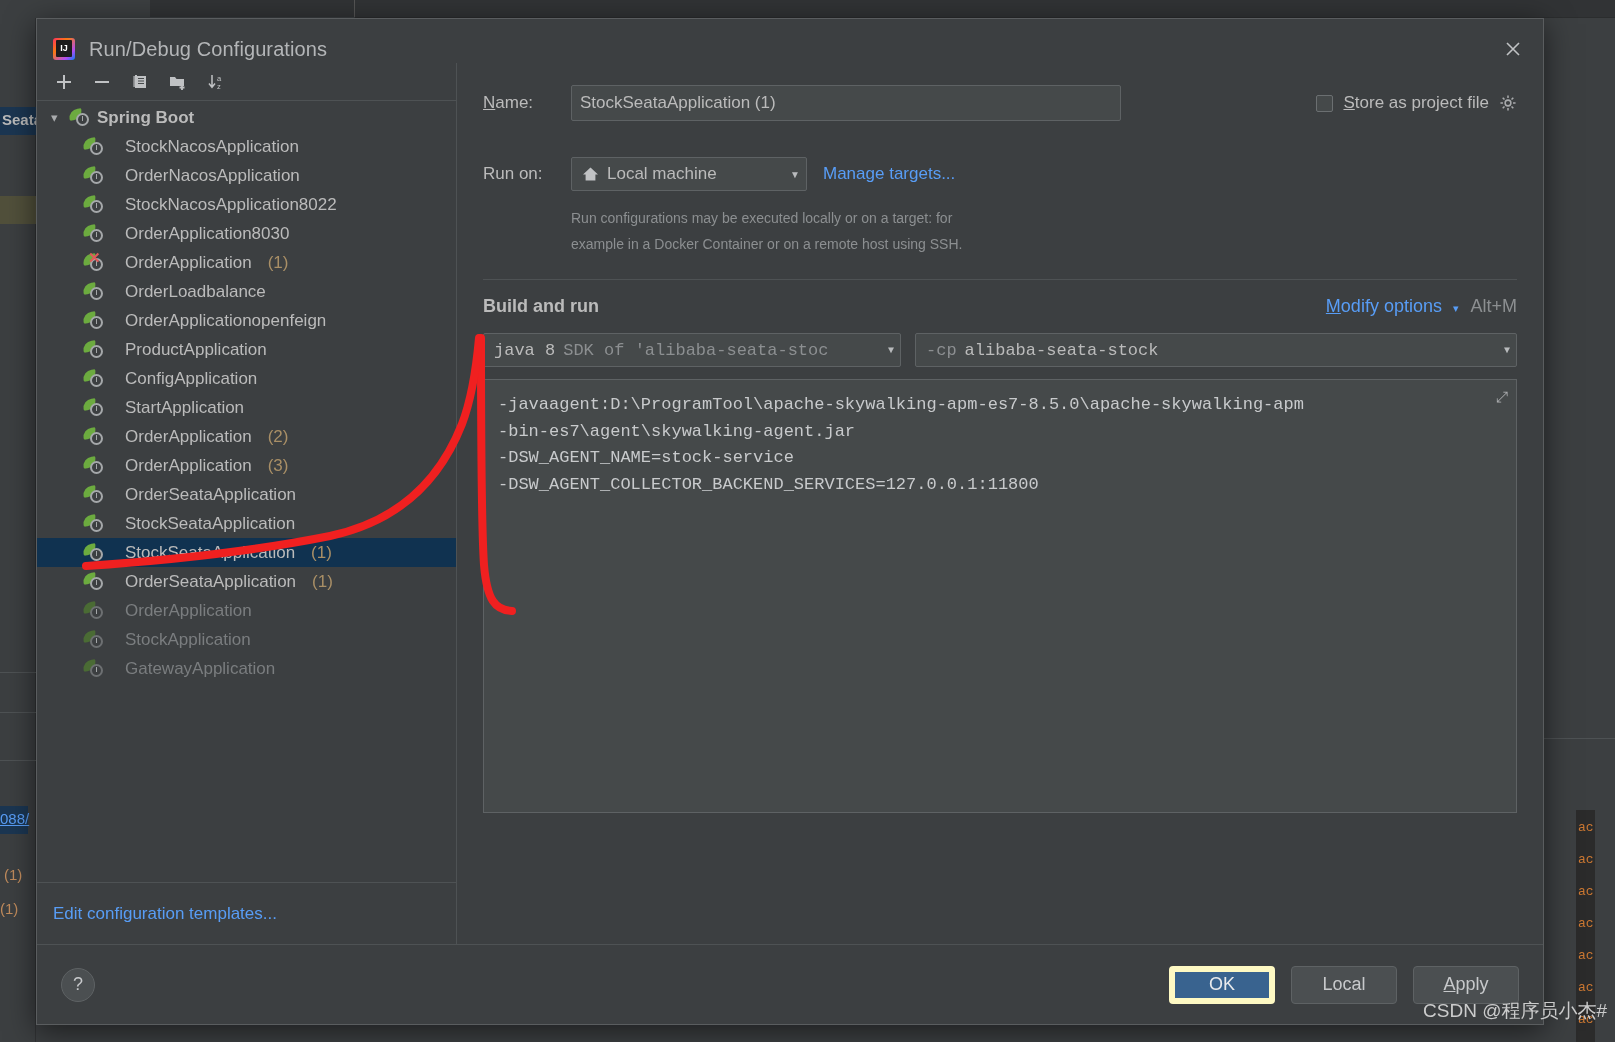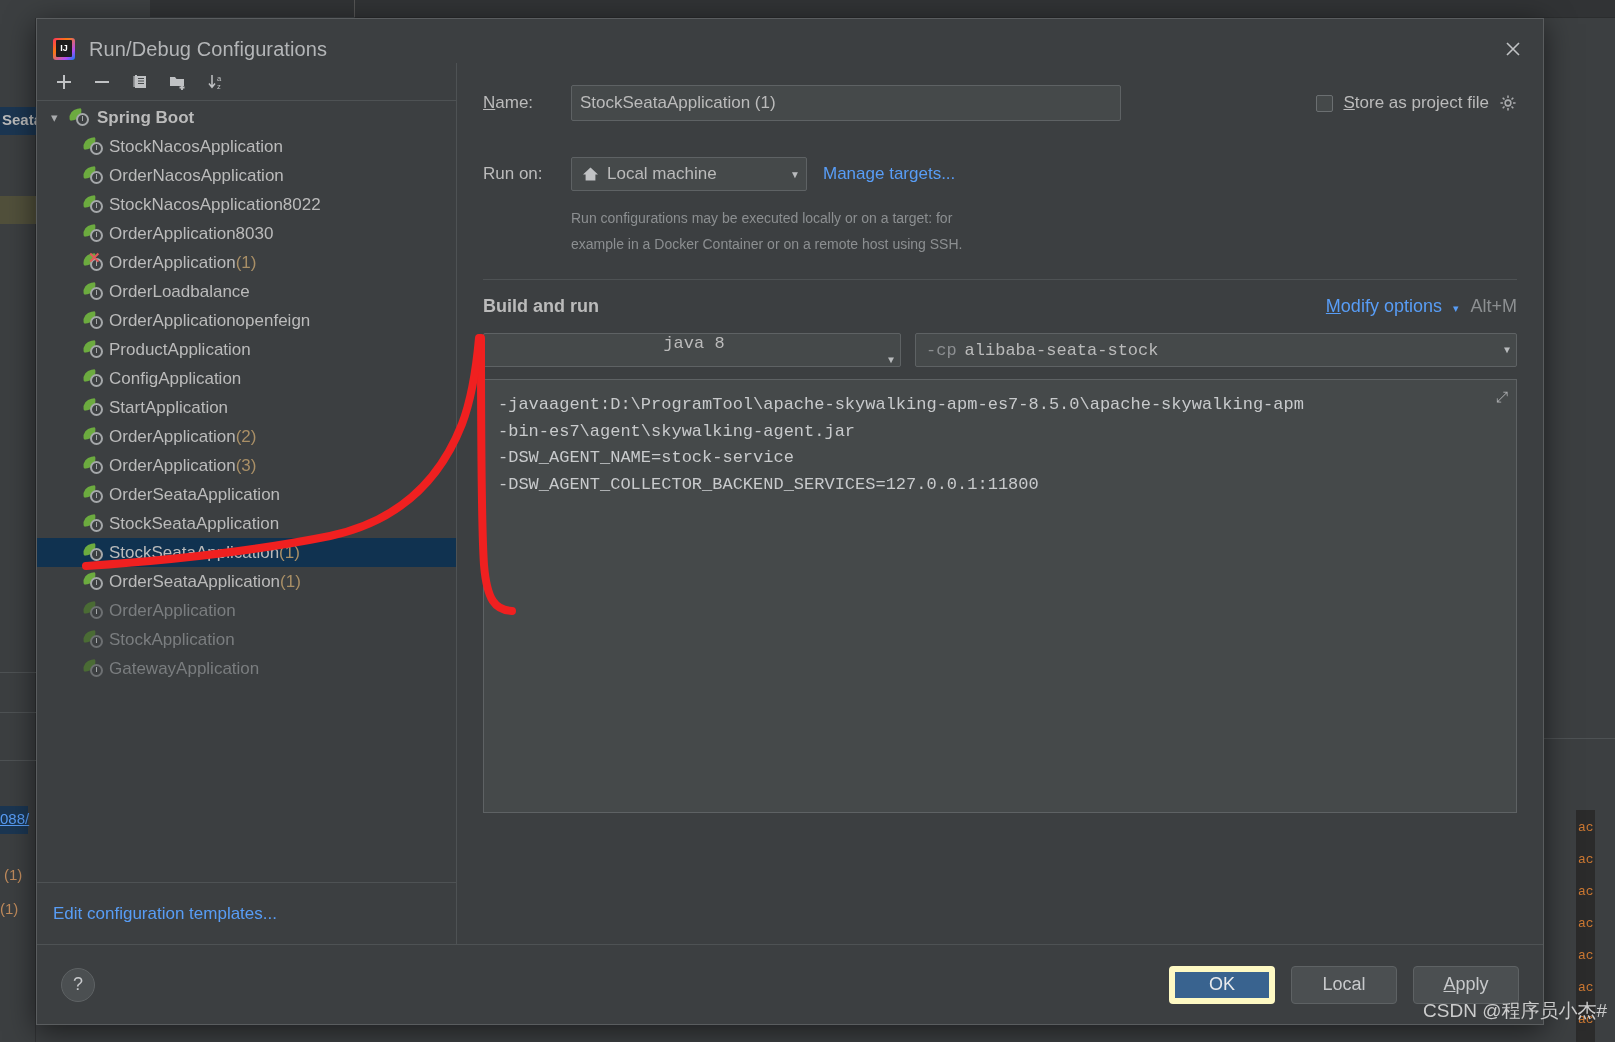--- a/index.html
+++ b/index.html
@@ -63,21 +63,21 @@
   
   .sidebar { width: 420px; flex:0 0 auto; display:flex; flex-direction:column;
              border-right:1px solid #4e5254; }
   .sb-toolbar { height:38px; display:flex; align-items:center; padding-left:10px; gap:4px;
                 border-bottom:1px solid #4e5254; }
   .tb-btn { width:34px; height:30px; display:flex; align-items:center; justify-content:center; cursor:pointer; }
   .sb-list { flex:1 1 auto; overflow:hidden; padding-top:2px; }
   .sb-group { display:flex; align-items:center; height:29px; padding-left:14px; }
   .chev { width:18px; color:#a9abad; font-size:13px; }
   .sb-group .lbl { font-size:17px; font-weight:bold; color:#bbbbbb; margin-left:2px;}
-  .sb-item { display:flex; align-items:center; height:29px; padding-left:46px; cursor:pointer; }
+  .sb-item { display:flex; align-items:center; height:29px; padding-left:46px; cursor:pointer;gap:16px; }
   .sb-item.selected { background:#103250; }
   .sb-item .lbl { font-size:17px; color:#bbbbbb; white-space:nowrap;}
   .sb-item.temp .lbl { color:#7a7d7f; }
   .sb-item .sfx { color:#a98f66; }
   .spring-icon { position:relative; width:22px; height:20px; flex:0 0 auto; margin-right:4px; }
   .spring-icon .leaf {
     position:absolute; left:0; top:1px; width:13px; height:11px;
     background:#6cab3f; border-radius: 11px 2px 11px 2px; transform: rotate(-8deg);
   }
   .spring-icon.dim .leaf { background:#4a6b34; }
@@ -119,21 +119,21 @@
   .divider { margin-top:22px; height:1px; background:#4e5254; }
   .section-row { display:flex; align-items:center; margin-top:16px;}
   .section-title { font-size:18px; font-weight:bold; color:#bbbbbb;}
   .modify-link { margin-left:auto; font-size:18px; color:#589df6; cursor:pointer;}
   .modify-link u { text-decoration: underline; }
   .modify-chev { color:#589df6; font-size:11px; margin-left:6px;}
   .shortcut { font-size:18px; color:#8c8f91; margin-left:12px;}
 
   .mono { font-family: "Liberation Mono", monospace; }
   .combos-row { display:flex; gap:14px; margin-top:16px; }
-  .sdk-combo { width:418px;flex-direction:column; }
+  .sdk-combo { width:418px; }
   .sdk-combo .dim { color:#8c8f91; }
   .cp-combo { flex:1 1 auto; }
   .cp-combo .cpflag { color:#8c8f91; margin-right:8px;}
 
   .vmbox {
     margin-top:12px; height:434px; background:#45494a; border:1px solid #5e6264;
     position:relative; padding:12px 14px;
   }
   .vmbox .line { font-size:17px; color:#c8cacc; line-height:26.5px; white-space:pre; }
   .expand-ico { position:absolute; right:8px; top:8px; color:#a9abad; font-size:15px; cursor:pointer;}

